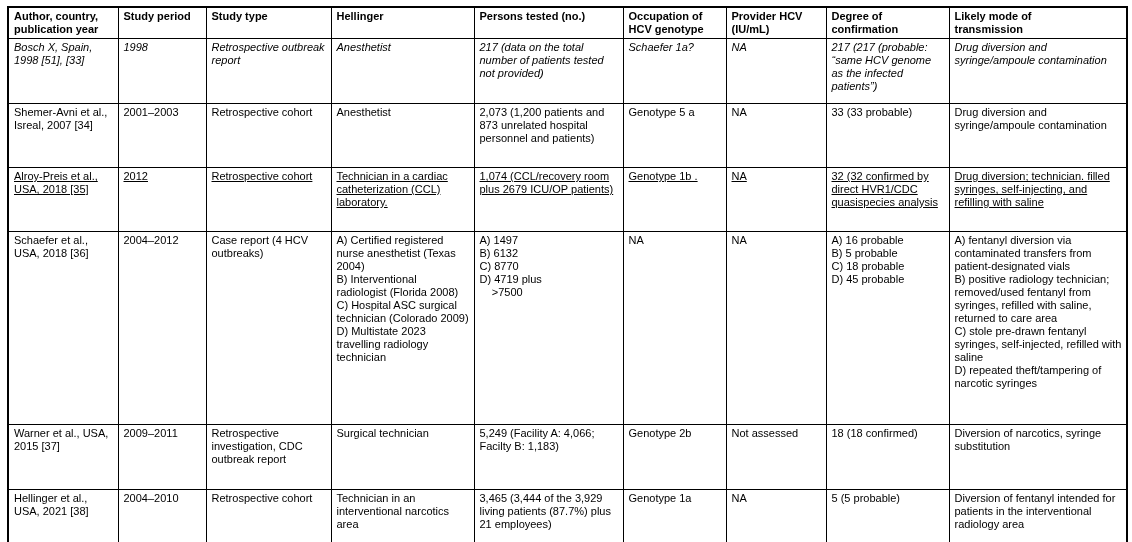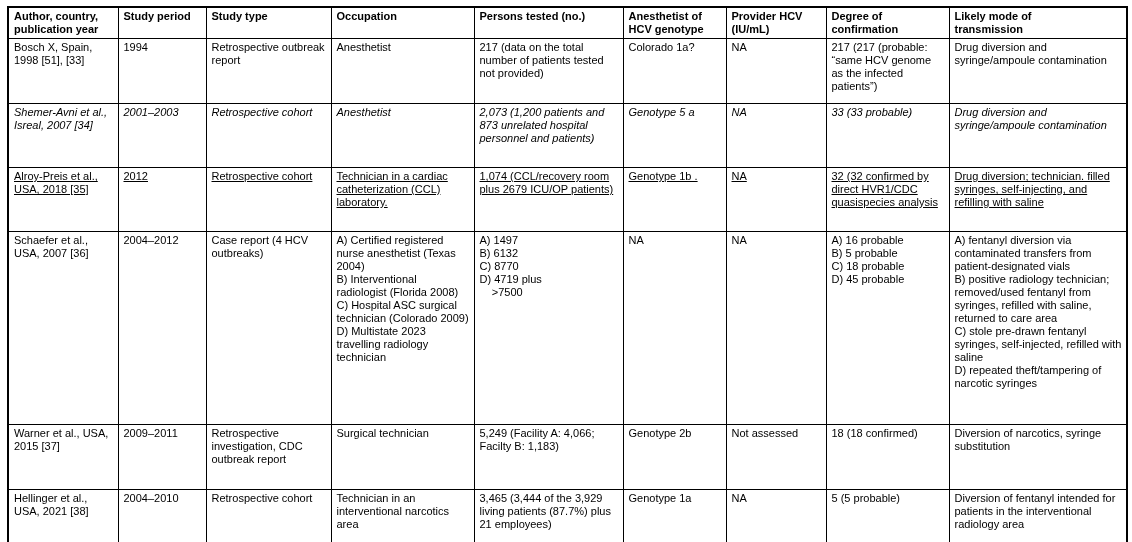--- a/index.html
+++ b/index.html
@@ -30,22 +30,22 @@
     white-space: pre-line;
     word-wrap: break-word;
     overflow: hidden;
     font-weight: normal;
   }
   table.studies th { font-weight: bold; }
   .c1 { width: 110px; } .c2 { width: 88px; }  .c3 { width: 125px; }
   .c4 { width: 143px; } .c5 { width: 149px; } .c6 { width: 103px; }
   .c7 { width: 100px; } .c8 { width: 123px; } .c9 { width: 178px; }
   .rh-h { height: 31px; }
-  .rh-1 { height: 65px; }
-  .rh-2 { height: 64px; font-style: italic; }
+  .rh-1 { height: 65px; font-style: italic; }
+  .rh-2 { height: 64px; }
   .rh-3 { height: 64px; text-decoration: underline; }
   .rh-4 { height: 193px; }
   .rh-5 { height: 65px; }
   .rh-6 { height: 64px; }
 </style>
 </head>
 <body>
 
 <div class="page">
   <table class="studies">
@@ -59,40 +59,40 @@
         <col class="c7">
         <col class="c8">
         <col class="c9">
     </colgroup>
     <thead>
       <tr class="rh-h">
         <th>Author, country,
 publication year</th>
         <th>Study period</th>
         <th>Study type</th>
-        <th>Occupation</th>
+        <th>Hellinger</th>
         <th>Persons tested (no.)</th>
-        <th>Anesthetist of
+        <th>Occupation of
 HCV genotype</th>
         <th>Provider HCV
 (IU/mL)</th>
         <th>Degree of
 confirmation</th>
         <th>Likely mode of
 transmission</th>
       </tr>
     </thead>
     <tbody>
       <tr class="rh-1">
         <td>Bosch X, Spain, 1998 [51], [33]</td>
-        <td>1994</td>
+        <td>1998</td>
         <td>Retrospective outbreak report</td>
         <td>Anesthetist</td>
         <td>217 (data on the total number of patients tested not provided)</td>
-        <td>Colorado 1a?</td>
+        <td>Schaefer 1a?</td>
         <td>NA</td>
         <td>217 (217 (probable: “same HCV genome as the infected patients”)</td>
         <td>Drug diversion and syringe/ampoule contamination</td>
       </tr>
       <tr class="rh-2">
         <td>Shemer-Avni et al., Isreal, 2007 [34]</td>
         <td>2001–2003</td>
         <td>Retrospective cohort</td>
         <td>Anesthetist</td>
         <td>2,073 (1,200 patients and 873 unrelated hospital personnel and patients)</td>
@@ -106,21 +106,21 @@
         <td>2012</td>
         <td>Retrospective cohort</td>
         <td>Technician in a cardiac catheterization (CCL) laboratory.</td>
         <td>1,074 (CCL/recovery room plus 2679 ICU/OP patients)</td>
         <td>Genotype 1b .</td>
         <td>NA</td>
         <td>32 (32 confirmed by direct HVR1/CDC quasispecies analysis</td>
         <td>Drug diversion; technician. filled syringes, self-injecting, and refilling with saline</td>
       </tr>
       <tr class="rh-4">
-        <td>Schaefer et al., USA, 2007 [36]</td>
+        <td>Schaefer et al., USA, 2018 [36]</td>
         <td>2004–2012</td>
         <td>Case report (4 HCV outbreaks)</td>
         <td>A) Certified registered nurse anesthetist (Texas 2004)
 B) Interventional radiologist (Florida 2008)
 C) Hospital ASC surgical technician (Colorado 2009)
 D) Multistate 2023 travelling radiology technician</td>
         <td>A) 1497
 B) 6132
 C) 8770
 D) 4719 plus

